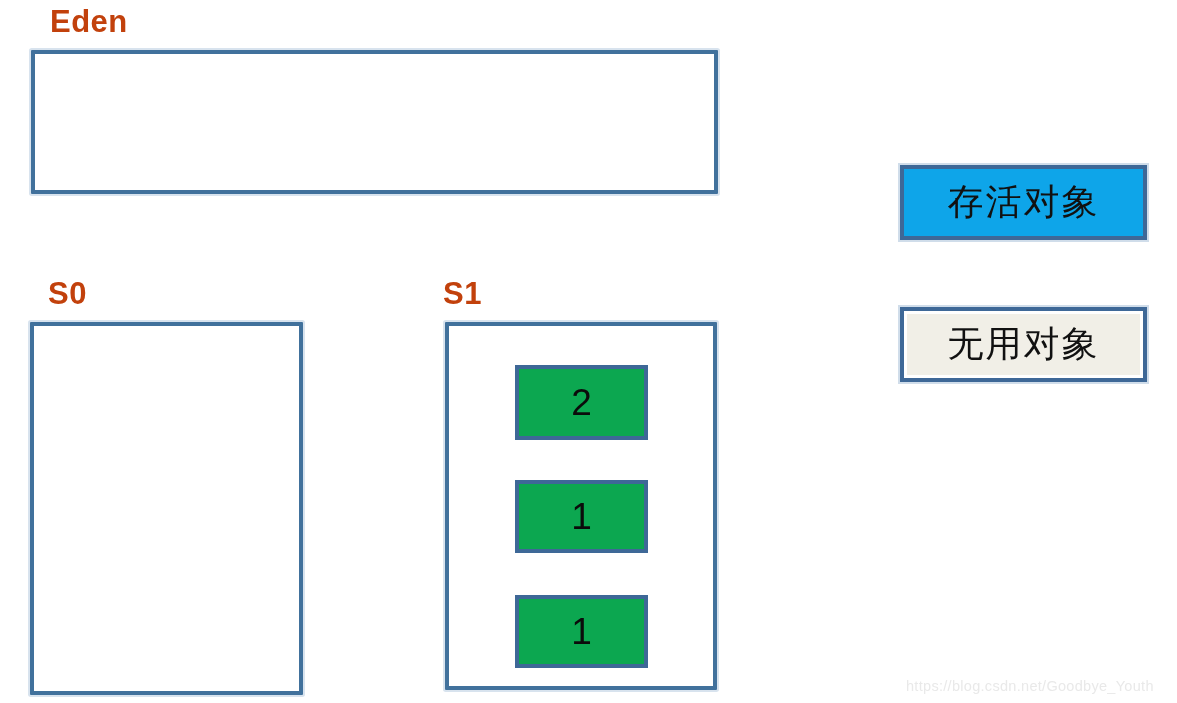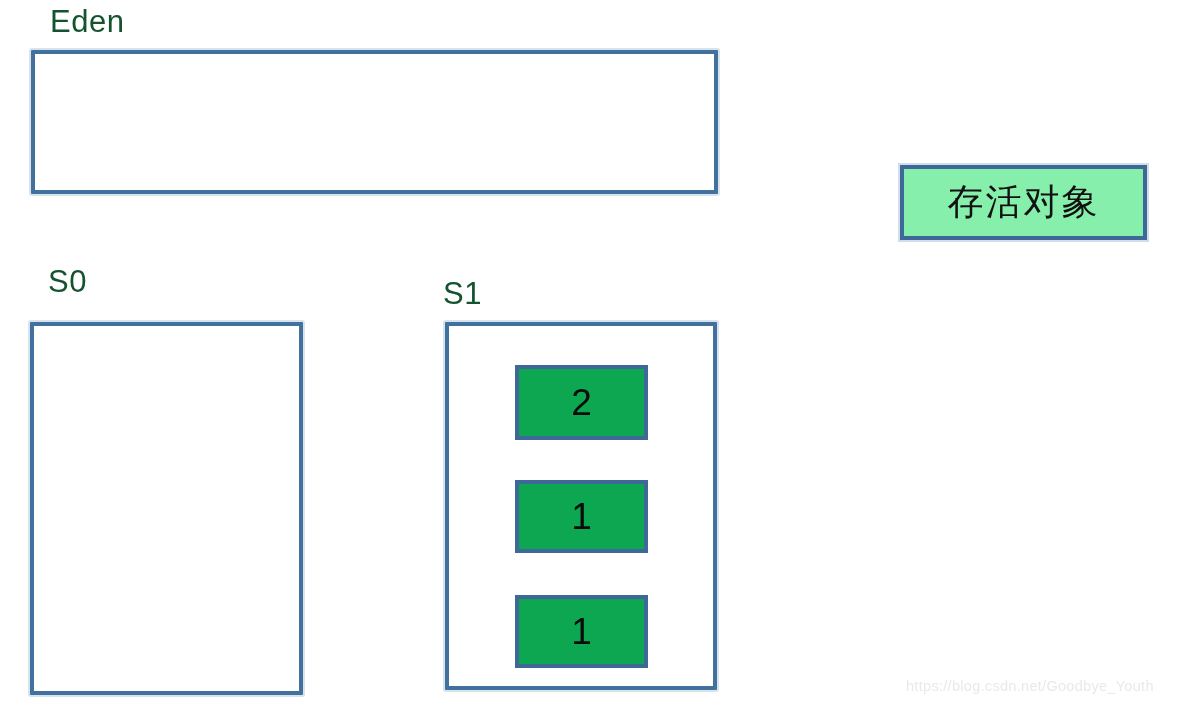--- a/index.html
+++ b/index.html
@@ -6,23 +6,23 @@
   html, body { background: #ffffff; }
   body {
     width: 1177px; height: 703px;
     position: relative; overflow: hidden;
     font-family: "Liberation Sans", sans-serif;
   }
   .canvas { position: absolute; inset: 0; }
 
   .region-label {
     position: absolute;
-    color: #14532d;
+    color: #c2410c;
     font-size: 31px;
-    font-weight: 400;
+    font-weight: 700;
     letter-spacing: 0.5px;
   }
 
   .box {
     position: absolute;
     background: #ffffff;
     border: 4px solid #41719C;
     box-shadow: 0 0 0 2px rgba(101, 142, 187, 0.25);
     border-radius: 1px;
   }
@@ -43,21 +43,21 @@
     border: 4px solid #3E6897;
     box-shadow: 0 0 0 2px rgba(101, 142, 187, 0.3);
     display: flex;
     align-items: center;
     justify-content: center;
     font-family: "Liberation Serif", "DejaVu Serif", serif;
     font-size: 36px;
     color: #111111;
     letter-spacing: 2px;
   }
-  .legend-alive   { background: #86efac; }
+  .legend-alive   { background: #0ea5e9; }
   .legend-useless { background: #F1EFE7; box-shadow: inset 0 0 0 3px #ffffff, 0 0 0 2px rgba(101,142,187,0.3); }
 
   .watermark {
     position: absolute;
     left: 906px;
     top: 678px;
     width: 266px;
     font-size: 14.5px;
     color: #e9e9e9;
     letter-spacing: 0.3px;
@@ -65,31 +65,32 @@
   }
 </style>
 </head>
 <body>
 
 <div class="canvas">
 
   <div class="region-label" style="left:50px; top:4px;">Eden</div>
   <div class="box" style="left:31px; top:50px; width:687px; height:144px;"></div>
 
-  <div class="region-label" style="left:48px; top:264px;">S0</div>
+  <div class="region-label" style="left:48px; top:276px;">S0</div>
   <div class="box" style="left:30px; top:322px; width:273px; height:373px;"></div>
 
   <div class="region-label" style="left:443px; top:276px;">S1</div>
   <div class="box" style="left:445px; top:322px; width:272px; height:368px;">
 
     <div class="block" style="left:66px; top:39px; width:133px; height:75px;">2</div>
 
     <div class="block" style="left:66px; top:154px; width:133px; height:73px;">1</div>
 
     <div class="block" style="left:66px; top:269px; width:133px; height:73px;">1</div>
   </div>
 
   <div class="legend-box legend-alive" style="left:900px; top:165px; width:247px; height:75px;">存活对象</div>
 
+  <div class="legend-box legend-useless" style="left:900px; top:307px; width:247px; height:75px;">无用对象</div>
 
   <div class="watermark">https://blog.csdn.net/Goodbye_Youth</div>
 
 </div>
 
 </body></html>

